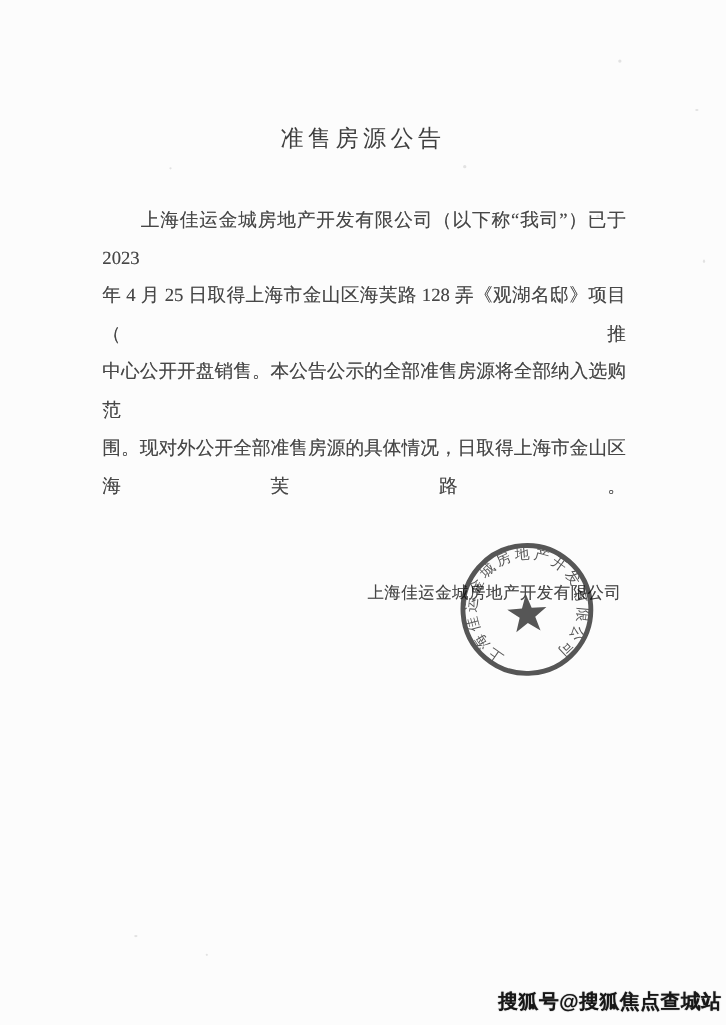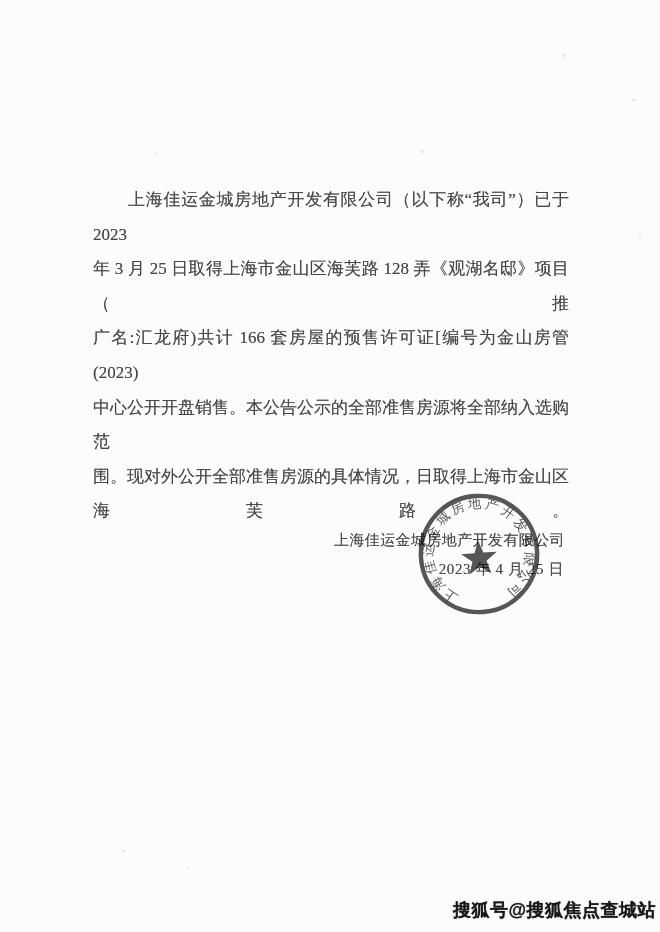--- a/index.html
+++ b/index.html
@@ -74,42 +74,39 @@
 
   <div class="speck" style="left:562px;top:54px;width:3px;height:3px;"></div>
   <div class="speck" style="left:632px;top:99px;width:3px;height:2px;"></div>
   <div class="speck" style="left:421px;top:150px;width:3px;height:3px;"></div>
   <div class="speck" style="left:542px;top:195px;width:3px;height:3px;"></div>
   <div class="speck" style="left:154px;top:152px;width:2px;height:2px;"></div>
   <div class="speck" style="left:122px;top:850px;width:3px;height:2px;"></div>
   <div class="speck" style="left:187px;top:867px;width:2px;height:2px;"></div>
   <div class="speck" style="left:639px;top:236px;width:2px;height:3px;"></div>
 
+  <div class="title">准售房源公告</div>
 
   <div class="body-text">
     <div class="body-line indent">
         <span>上海佳运金城房地产开发有限公司（以下称“我司”）已于 2023</span>
       </div>
     <div class="body-line">
-        <span>年 3 月 25 日取得上海市金山区海芙路 128 弄《观湖名邸》项目（推</span>
-      </div>
-    <div class="body-line">
-        <span>广名:汇龙府)共计 166 套房屋的预售许可证[编号为金山房管(2023)</span>
+        <span>年 4 月 25 日取得上海市金山区海芙路 128 弄《观湖名邸》项目（推</span>
       </div>
     <div class="body-line">
         <span>中心公开开盘销售。本公告公示的全部准售房源将全部纳入选购范</span>
       </div>
     <div class="body-line">
         <span>围。现对外公开全部准售房源的具体情况，日取得上海市金山区海芙路。</span>
       </div>
   </div>
 
   <div class="signature">
     <div class="company">上海佳运金城房地产开发有限公司</div>
-    <div class="date">2023 年 4 月 25 日</div>
   </div>
 
   <div class="seal">
     <svg viewBox="0 0 132 132" width="130" height="130">
       <circle cx="66" cy="66" r="59" fill="none" stroke="#3f3f3f" stroke-width="4.5"></circle>
       <polygon fill="#3f3f3f" points="66,52 70.5,64.9 84.1,65.1 73.2,73.3 77.2,86.4 66,78.6 54.8,86.4 58.8,73.3 47.9,65.1 61.5,64.9"></polygon>
       <defs>
         <path id="sealArc" d="M 42.5 106.7 A 47 47 0 1 1 89.5 106.7" fill="none"></path>
       </defs>
       <text font-size="13.5" fill="#3f3f3f" letter-spacing="1" style="font-family:&quot;Liberation Serif&quot;,&quot;DejaVu Serif&quot;,serif;">

